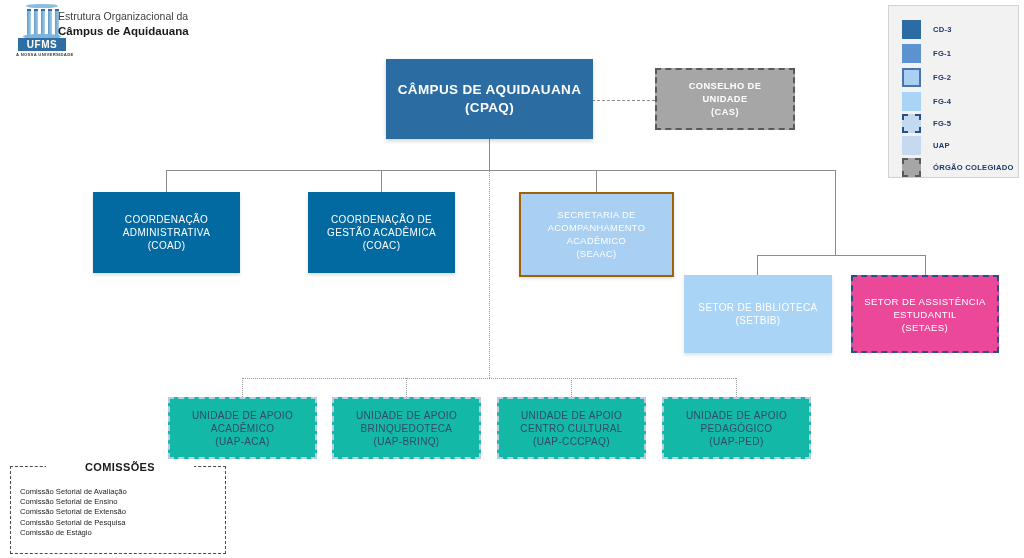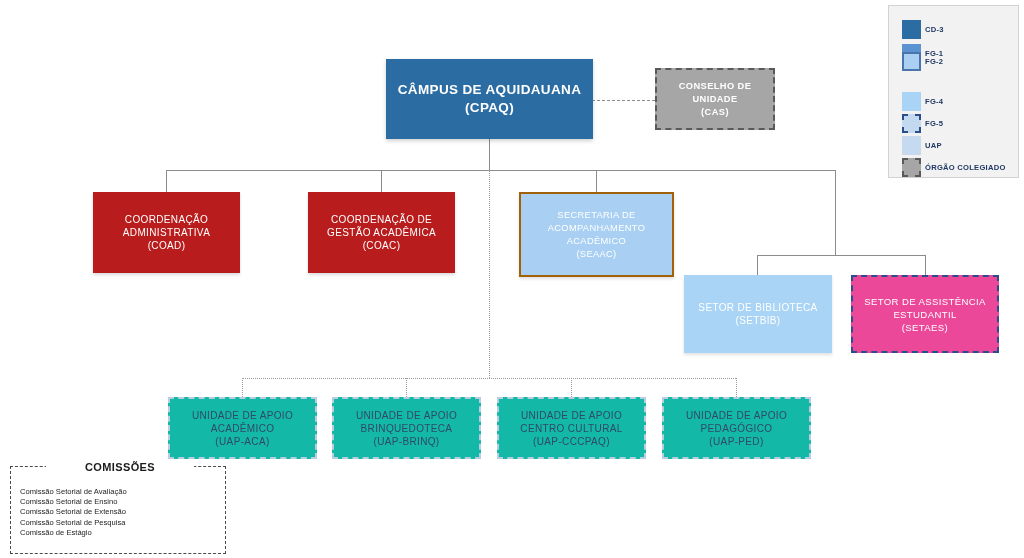--- a/index.html
+++ b/index.html
@@ -107,21 +107,21 @@
     height: 22px;
     display: flex;
     align-items: center;
   }
   .legend-swatch {
     width: 19px; height: 19px;
     box-sizing: border-box;
     flex: 0 0 auto;
   }
   .legend-label {
-    margin-left: 4px;
+    margin-left: 12px;
     font-size: 7.6px;
     font-weight: bold;
     color: #1f3864;
     letter-spacing: .25px;
     white-space: nowrap;
   }
 
   
   .hline {
     position: absolute;
@@ -165,21 +165,21 @@
   .node .node-text { white-space: pre-line; }
 
   .n-cd3 {
     background: #2b6ca3;
     font-size: 13.5px;
     font-weight: bold;
     line-height: 18px;
     box-shadow: 0 2px 4px rgba(0,0,0,.18);
   }
   .n-fg1 {
-    background: #b91c1c;
+    background: #0369a1;
     font-size: 10px;
     box-shadow: 0 2px 3px rgba(0,0,0,.14);
   }
   .n-fg2 {
     background: #a9d0f2;
     border: 2px solid #a16207;
     font-size: 9.3px;
     box-shadow: 0 2px 3px rgba(0,0,0,.12);
   }
   .n-fg4 {
@@ -234,32 +234,49 @@
     line-height: 10.2px;
   }
   #comissoes-list div { white-space: nowrap; }
 </style>
 </head>
 <body>
 
 <div id="canvas">
 
   <div id="header">
+    <div id="logo">
+      <div class="bldg">
+        <div class="cap"></div>
+        <div class="col" style="left:5px;"></div>
+        <div class="col" style="left:12px;"></div>
+        <div class="col" style="left:19px;"></div>
+        <div class="col" style="left:26px;"></div>
+        <div class="col" style="left:33px;"></div>
+        <div class="base"></div>
+      </div>
+      <div class="ufms-band">UFMS</div>
+      <div class="ufms-sub">A NOSSA UNIVERSIDADE</div>
+    </div>
+    <div id="title-block">
+      <div id="title-line1">Estrutura Organizacional da</div>
+      <div id="title-line2">Câmpus de Aquidauana</div>
+    </div>
   </div>
 
   <div id="legend">
     <div class="legend-row" style="top:12px;">
       <span class="legend-swatch" style="background:#2b6ca3;"></span>
       <span class="legend-label">CD-3</span>
     </div>
     <div class="legend-row" style="top:36px;">
       <span class="legend-swatch" style="background:#5b93d1;"></span>
       <span class="legend-label">FG-1</span>
     </div>
-    <div class="legend-row" style="top:44px;">
+    <div class="legend-row" style="top:60px;">
       <span class="legend-swatch" style="background:#a9d0f2;border:2px solid #4a74ab;"></span>
       <span class="legend-label">FG-2</span>
     </div>
     <div class="legend-row" style="top:84px;">
       <span class="legend-swatch" style="background:#a9d4f5;"></span>
       <span class="legend-label">FG-4</span>
     </div>
     <div class="legend-row" style="top:106px;">
       <span class="legend-swatch" style="background:#c3d9ef;border:2px dashed #2a4e8c;"></span>
       <span class="legend-label">FG-5</span>
@@ -294,21 +311,21 @@
   <div class="vline-dot" style="left:242px; top:378px; height:19px;"></div>
   <div class="vline-dot" style="left:406px; top:378px; height:19px;"></div>
   <div class="vline-dot" style="left:571px; top:378px; height:19px;"></div>
   <div class="vline-dot" style="left:736px; top:378px; height:19px;"></div>
 
   <div class="node n-cd3" style="left:386px; top:59px; width:207px; height:80px;">
     <span class="node-text">CÂMPUS DE AQUIDAUANA
 (CPAQ)</span>
   </div>
 
-  <div class="node n-colegiado" style="left:655px; top:68px; width:120px; height:62px;">
+  <div class="node n-colegiado" style="left:655px; top:68px; width:140px; height:62px;">
     <span class="node-text">CONSELHO DE
 UNIDADE
 (CAS)</span>
   </div>
 
   <div class="node n-fg1" style="left:93px; top:192px; width:147px; height:81px;">
     <span class="node-text">COORDENAÇÃO
 ADMINISTRATIVA
 (COAD)</span>
   </div>

